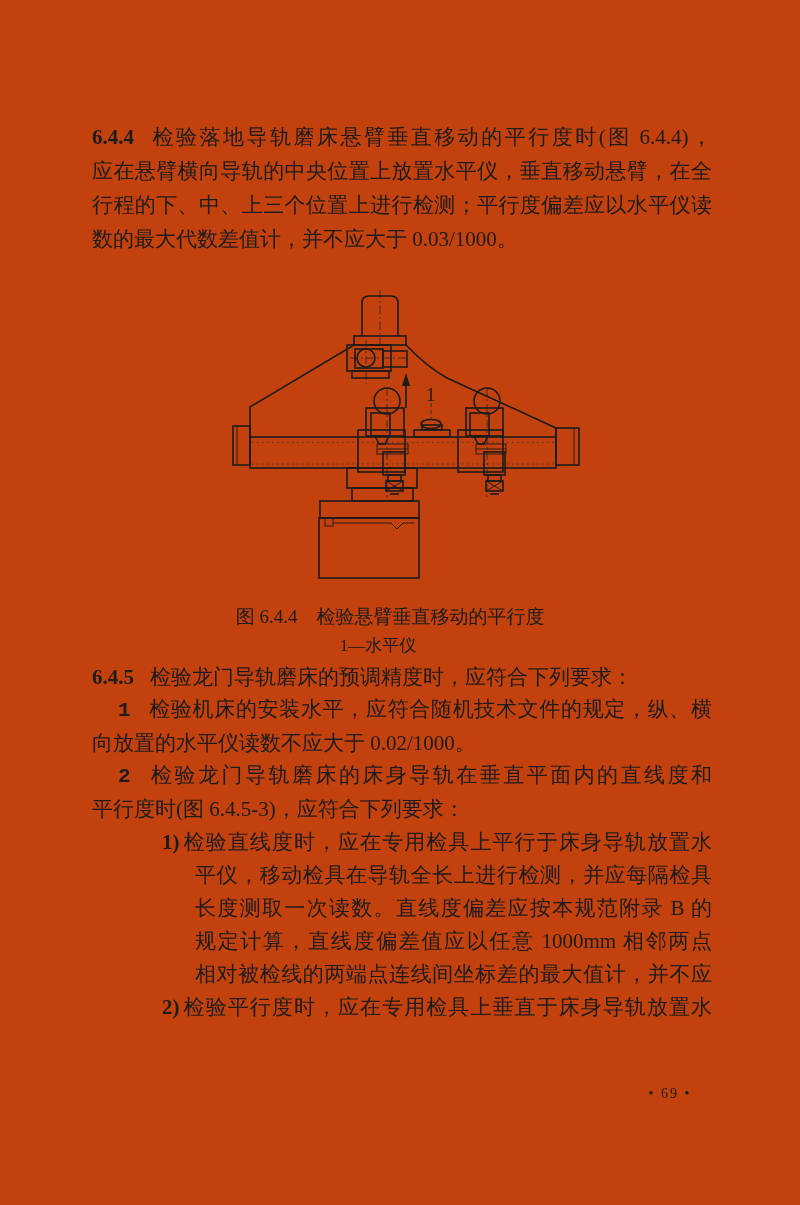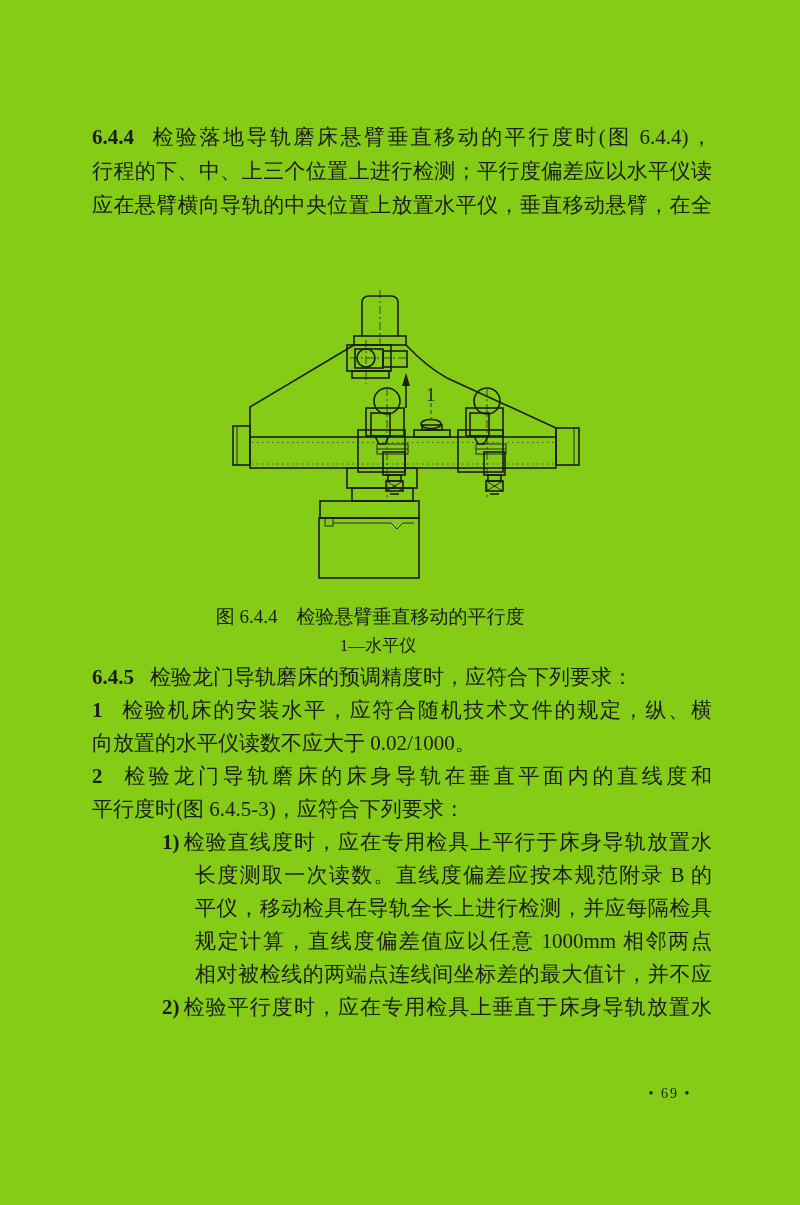--- a/index.html
+++ b/index.html
@@ -1,49 +1,50 @@
 <!DOCTYPE html>
 <html><head>
 <meta charset="utf-8">
 <style>
   html,body{margin:0;padding:0;background:#e8e8e8;}
   .page{
-    position:relative;width:800px;height:1205px;background:#84cc16;
+    position:relative;width:800px;height:1205px;background:#c2410c;
     font-family:"Liberation Serif","DejaVu Serif",serif;color:#1c1c1c;
     overflow:hidden;margin:0 auto;
   }
   .textblock{position:absolute;left:92px;width:620px;}
   .line{height:33px;line-height:33px;font-size:21px;overflow:hidden;white-space:nowrap;}
   .jl{text-align:justify;text-align-last:justify;}
-  .ind-item{}
+  .ind-item{margin-left:26px;font-family:Liberation Mono, monospace;}
   .ind-sub1{margin-left:70px;}
   .ind-sub2{margin-left:103px;}
   .num{font-weight:bold;margin-right:16px;text-align:right;}
   .itemnum{font-weight:bold;margin-right:18px;}
   .subnum{font-weight:bold;margin-right:3px;}
-  .caption{position:absolute;left:0;width:740px;text-align:center;font-size:19px;line-height:26px;}
+  .caption{position:absolute;left:0;width:740px;text-align:center;font-size:19px;line-height:26px;padding-left:20px;}
   .caption2{position:absolute;left:0;width:756px;text-align:center;font-size:17px;line-height:24px;}
   .pagenum{position:absolute;top:1086px;left:595px;width:150px;text-align:center;font-size:14px;letter-spacing:2px;}
   svg .ln{stroke:#1b1b1b;stroke-width:1.6;fill:none;stroke-linejoin:miter;stroke-linecap:butt;}
   svg .thin{stroke:#1b1b1b;stroke-width:.9;fill:none;}
   svg .cl{stroke:#2a2a2a;stroke-width:.8;fill:none;stroke-dasharray:8 3 2 3;}
   svg .dash{stroke:#2a2a2a;stroke-width:.9;fill:none;stroke-dasharray:4 3;}
   svg .dot{stroke:#3a3a3a;stroke-width:.8;fill:none;stroke-dasharray:1.5 3.5;}
   svg .fill{fill:#1b1b1b;stroke:none;}
   svg text{font-family:"Liberation Serif","DejaVu Serif",serif;}
 </style>
 </head>
 <body>
 
 <div class="page">
 
   <div class="textblock" style="top:120px;">
     <div class="line jl" style="line-height:34px;height:34px;"><span class="num">6.4.4</span><span>检验落地导轨磨床悬臂垂直移动的平行度时(图 6.4.4)，</span></div>
+    <div class="line jl" style="line-height:34px;height:34px;">应在悬臂横向导轨的中央位置上放置水平仪，垂直移动悬臂，在全</div>
     <div class="line jl" style="line-height:34px;height:34px;">行程的下、中、上三个位置上进行检测；平行度偏差应以水平仪读</div>
-    <div class="line jl" style="line-height:34px;height:34px;">应在悬臂横向导轨的中央位置上放置水平仪，垂直移动悬臂，在全</div>
+    <div class="line" style="line-height:34px;height:34px;">数的最大代数差值计，并不应大于 0.03/1000。</div>
   </div>
 
   <svg viewBox="228 285 358 302" style="position:absolute;left:228px;top:285px;width:358px;height:302px;">
 
     <g>
       <line class="cl" x1="380" y1="290" x2="380" y2="352"></line>
       <line class="cl" x1="366" y1="340" x2="366" y2="384"></line>
       <line class="cl" x1="350" y1="358" x2="406" y2="358"></line>
       <line class="cl" x1="387" y1="388" x2="387" y2="499"></line>
       <line class="cl" x1="487" y1="388" x2="487" y2="499"></line>
@@ -136,22 +137,22 @@
   <div class="textblock" style="top:661px;">
     <div class="line"><span class="num">6.4.5</span><span>检验龙门导轨磨床的预调精度时，应符合下列要求：</span></div>
 
     <div class="line jl ind-item"><span class="itemnum">1</span><span>检验机床的安装水平，应符合随机技术文件的规定，纵、横</span></div>
     <div class="line">向放置的水平仪读数不应大于 0.02/1000。</div>
 
     <div class="line jl ind-item"><span class="itemnum">2</span><span>检验龙门导轨磨床的床身导轨在垂直平面内的直线度和</span></div>
     <div class="line">平行度时(图 6.4.5-3)，应符合下列要求：</div>
 
     <div class="line jl ind-sub1"><span class="subnum">1)</span><span>检验直线度时，应在专用检具上平行于床身导轨放置水</span></div>
+    <div class="line jl ind-sub2">平仪，移动检具在导轨全长上进行检测，并应每隔检具</div>
     <div class="line jl ind-sub2">长度测取一次读数。直线度偏差应按本规范附录 B 的</div>
-    <div class="line jl ind-sub2">平仪，移动检具在导轨全长上进行检测，并应每隔检具</div>
     <div class="line jl ind-sub2">规定计算，直线度偏差值应以任意 1000mm 相邻两点</div>
     <div class="line jl ind-sub2">相对被检线的两端点连线间坐标差的最大值计，并不应</div>
 
     <div class="line jl ind-sub1"><span class="subnum">2)</span><span>检验平行度时，应在专用检具上垂直于床身导轨放置水</span></div>
   </div>
 
   <div class="pagenum">• 69 •</div>
 
 </div>
 

